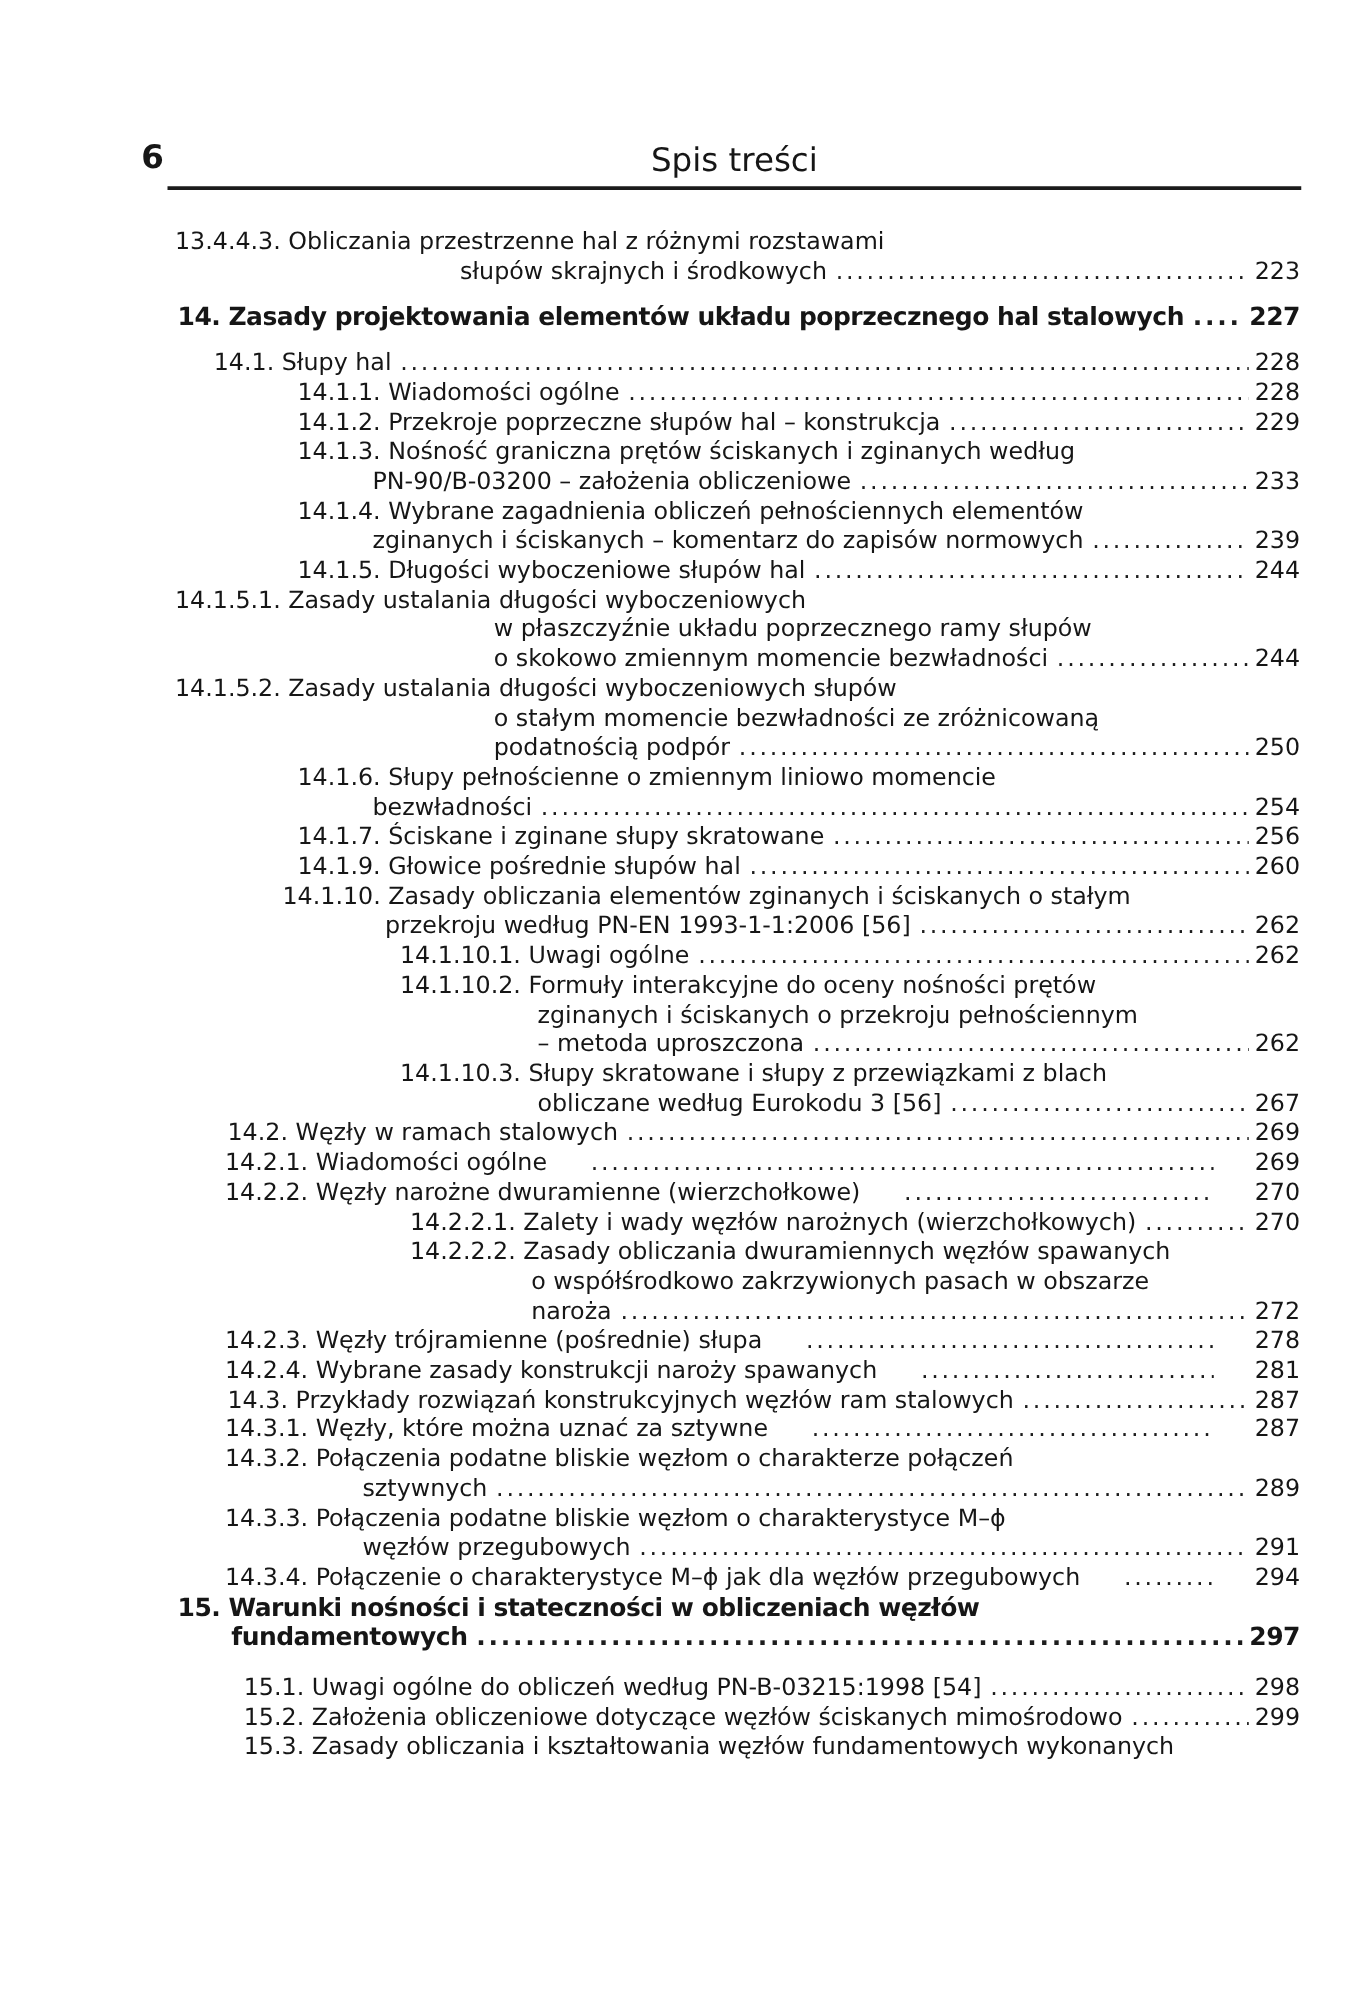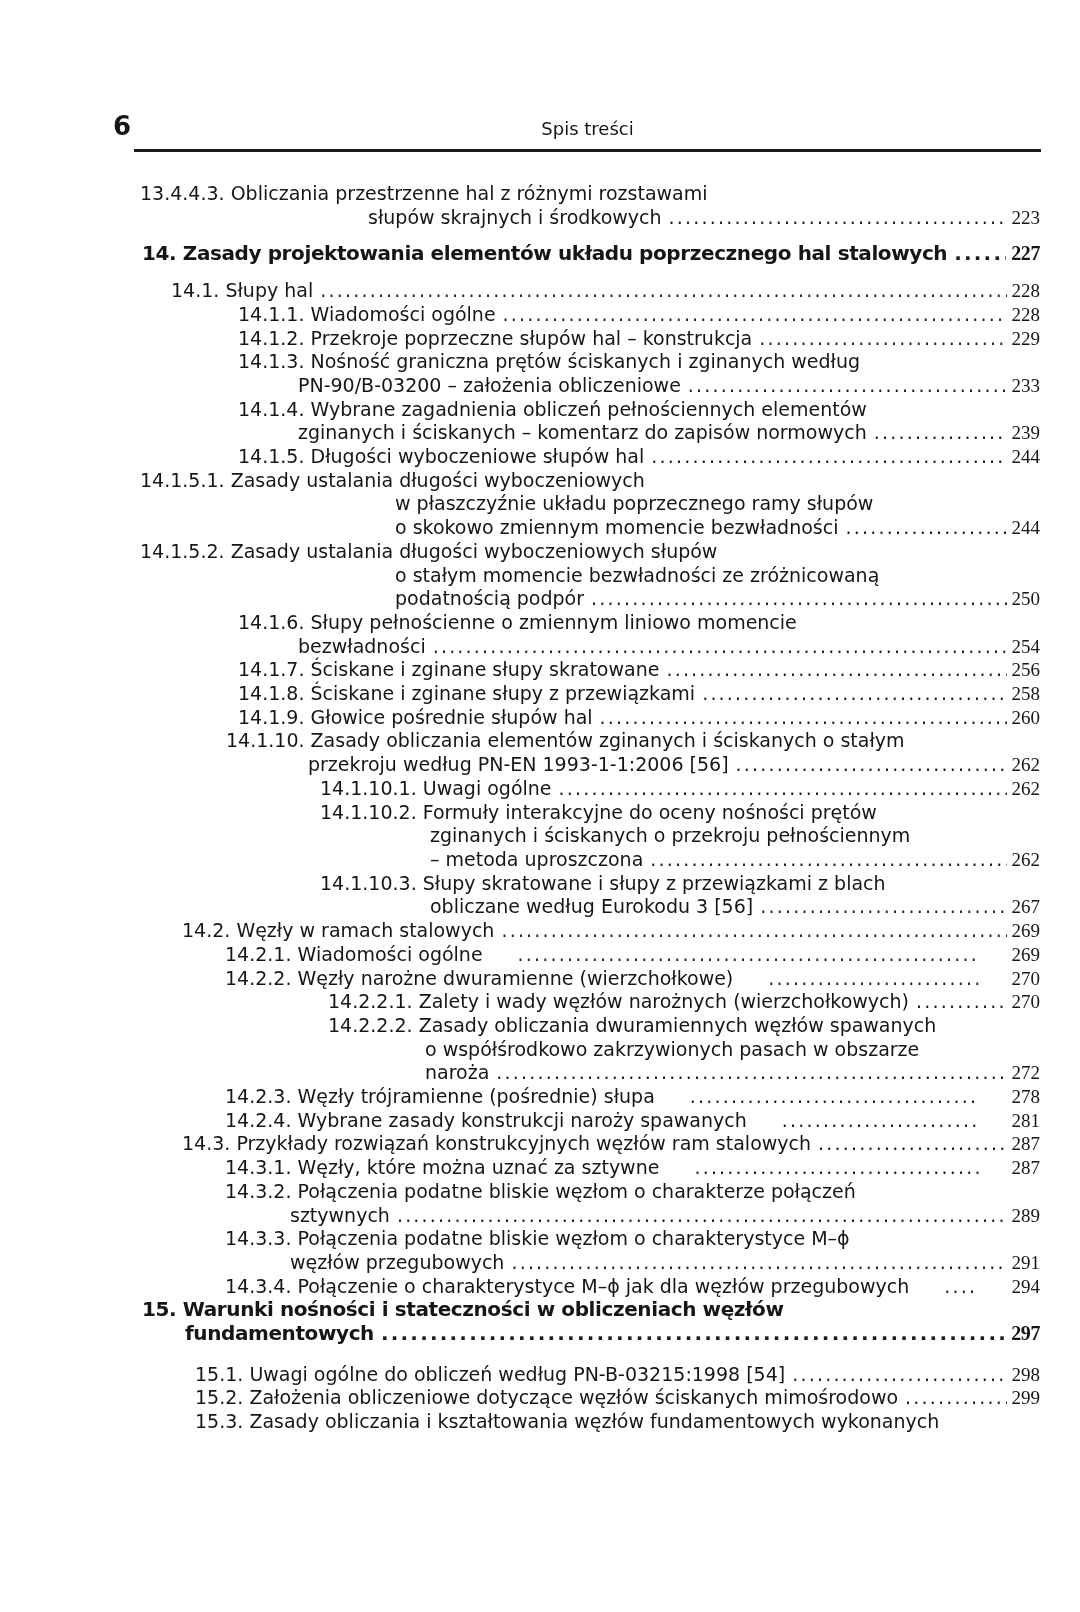--- a/index.html
+++ b/index.html
@@ -36,21 +36,21 @@
     font-weight: bold;
     font-size: 26px;
     line-height: 28px;
   }
   .htitle {
     position: absolute;
     left: 0;
     right: 0;
     top: 4px;
     text-align: center;
-    font-size: 18px;
+    font-size: 26px;
     line-height: 26px;
   }
   
   .content {
     position: absolute;
     top: 152px;
     left: 140px;
     right: 40px;
     padding-top: 30px;
   }
@@ -66,32 +66,32 @@
     overflow: hidden;
     white-space: nowrap;
     margin-left: 7px;
     margin-right: 5px;
     letter-spacing: 2.2px;
     color: #1d1d1d;
   }
   .row .leader::after {
     content: "......................................................................................................................................................";
   }
-  .row .pg { white-space: nowrap; font-family: Liberation Serif, serif; }
+  .row .pg { white-space: nowrap; }
   .row.b { font-weight: bold; font-size: 20px; letter-spacing: -0.4px; }
 
   
   .i-ch1, .i-ch { margin-left: 2px; }
   .i-chc  { margin-left: 45px; }
   .i-a    { margin-left: 31px; }
   .i-a2   { margin-left: 42px; }
   .i-a3   { margin-left: 55px; }
   .i-ac   { margin-left: 77px; }
   .i-b    { margin-left: 98px; }
-  .i-b2   { margin-left: 85px; gap: 28px; }
+  .i-b2   { margin-left: 40px; gap: 28px; }
   .i-bc   { margin-left: 158px; }
   .i-bc2  { margin-left: 150px; }
   .i-bw   { margin-left: 86px; }
   .i-bwc  { margin-left: 168px; }
   .i-c    { }
   .i-c2   { margin-left: 188px; }
   .i-cc   { margin-left: 255px; }
   .i-cc0  { margin-left: 228px; }
   .i-cc2  { margin-left: 285px; }
   .i-cw   { margin-left: 180px; }
@@ -199,25 +199,20 @@
     <span class="t">bezwładności</span>
     <span class="leader"></span>
     <span class="pg">254</span>
   </div>
       <div class="row i-b">
     <span class="t">14.1.7. Ściskane i zginane słupy skratowane</span>
     <span class="leader"></span>
     <span class="pg">256</span>
   </div>
       <div class="row i-b">
-    <span class="t">14.1.8. Ściskane i zginane słupy z przewiązkami</span>
-    <span class="leader"></span>
-    <span class="pg">258</span>
-  </div>
-      <div class="row i-b">
     <span class="t">14.1.9. Głowice pośrednie słupów hal</span>
     <span class="leader"></span>
     <span class="pg">260</span>
   </div>
       <div class="row i-bw">
     <span class="t">14.1.10. Zasady obliczania elementów zginanych i ściskanych o stałym</span>
 
   </div>
       <div class="row i-bwc">
     <span class="t">przekroju według PN-EN 1993-1-1:2006 [56]</span>

